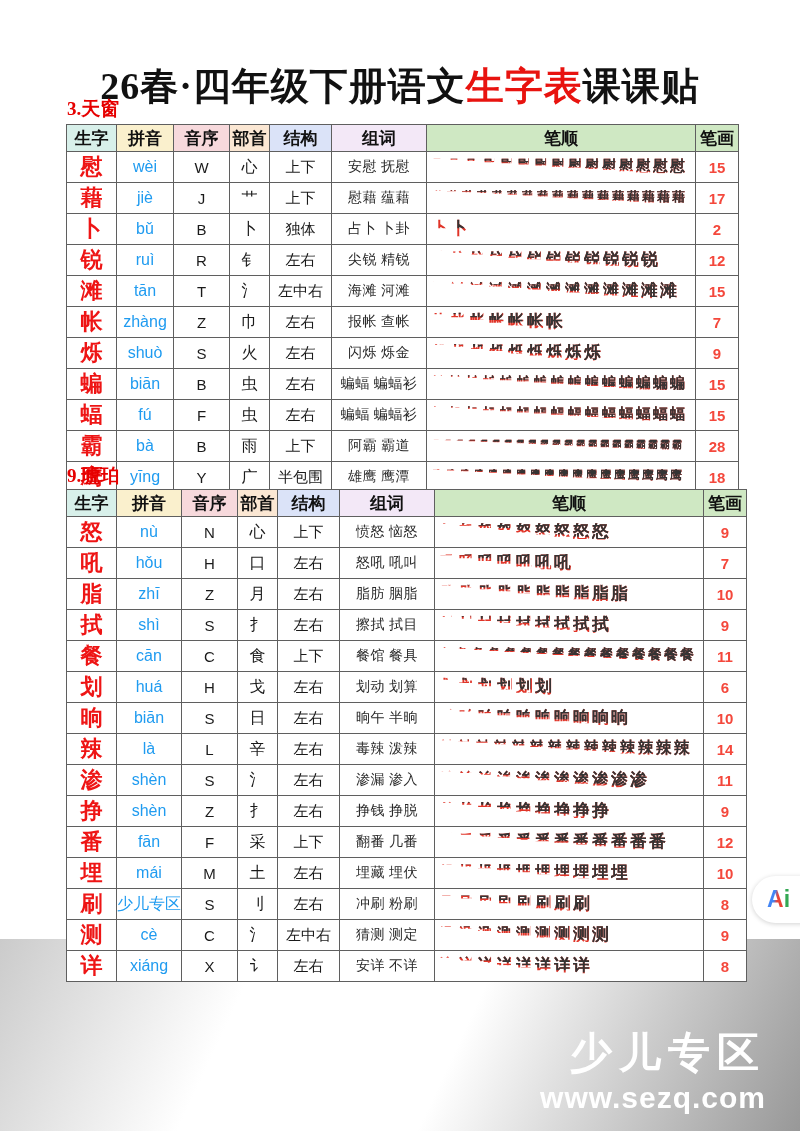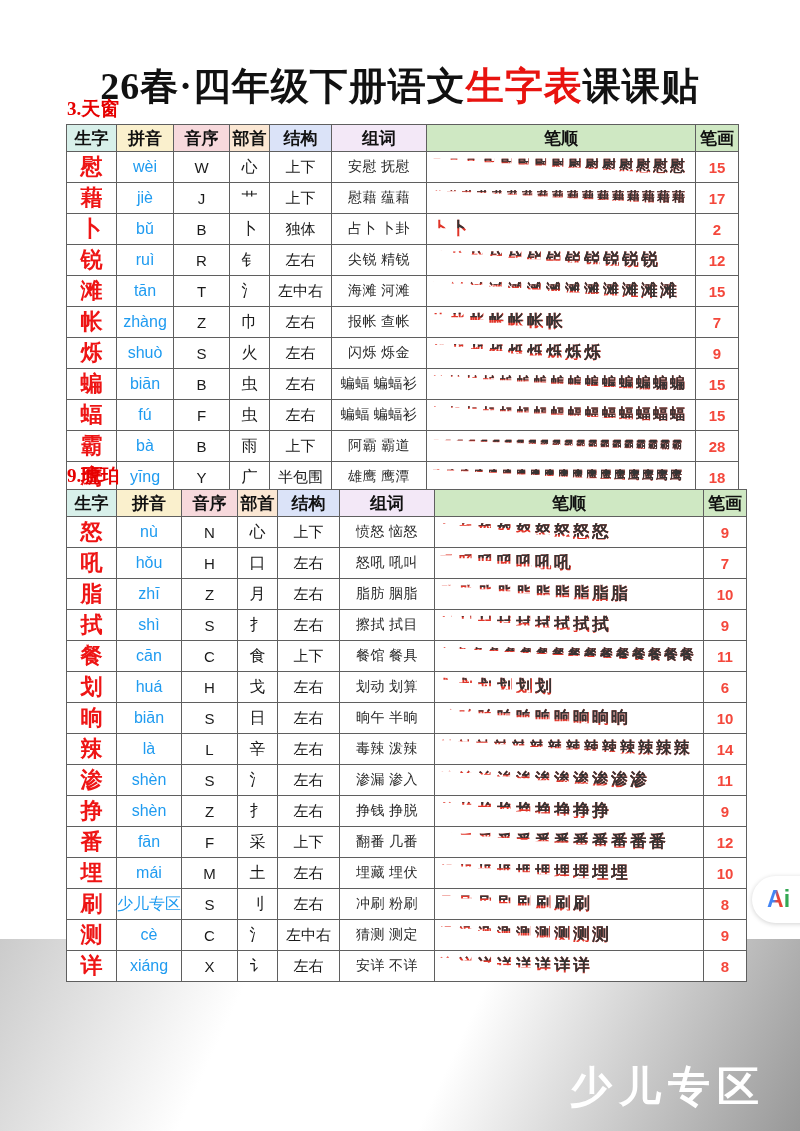--- a/index.html
+++ b/index.html
@@ -1673,13 +1673,14 @@
     </tbody>
 </table>
 
 <div class="ai-badge">
   <span class="a">A</span>
     <span class="i">i</span>
 </div>
 
 <div class="watermark">
   <div class="l1">少儿专区</div>
+  <div class="l2">www.sezq.com</div>
 </div>
 
 </body></html>

